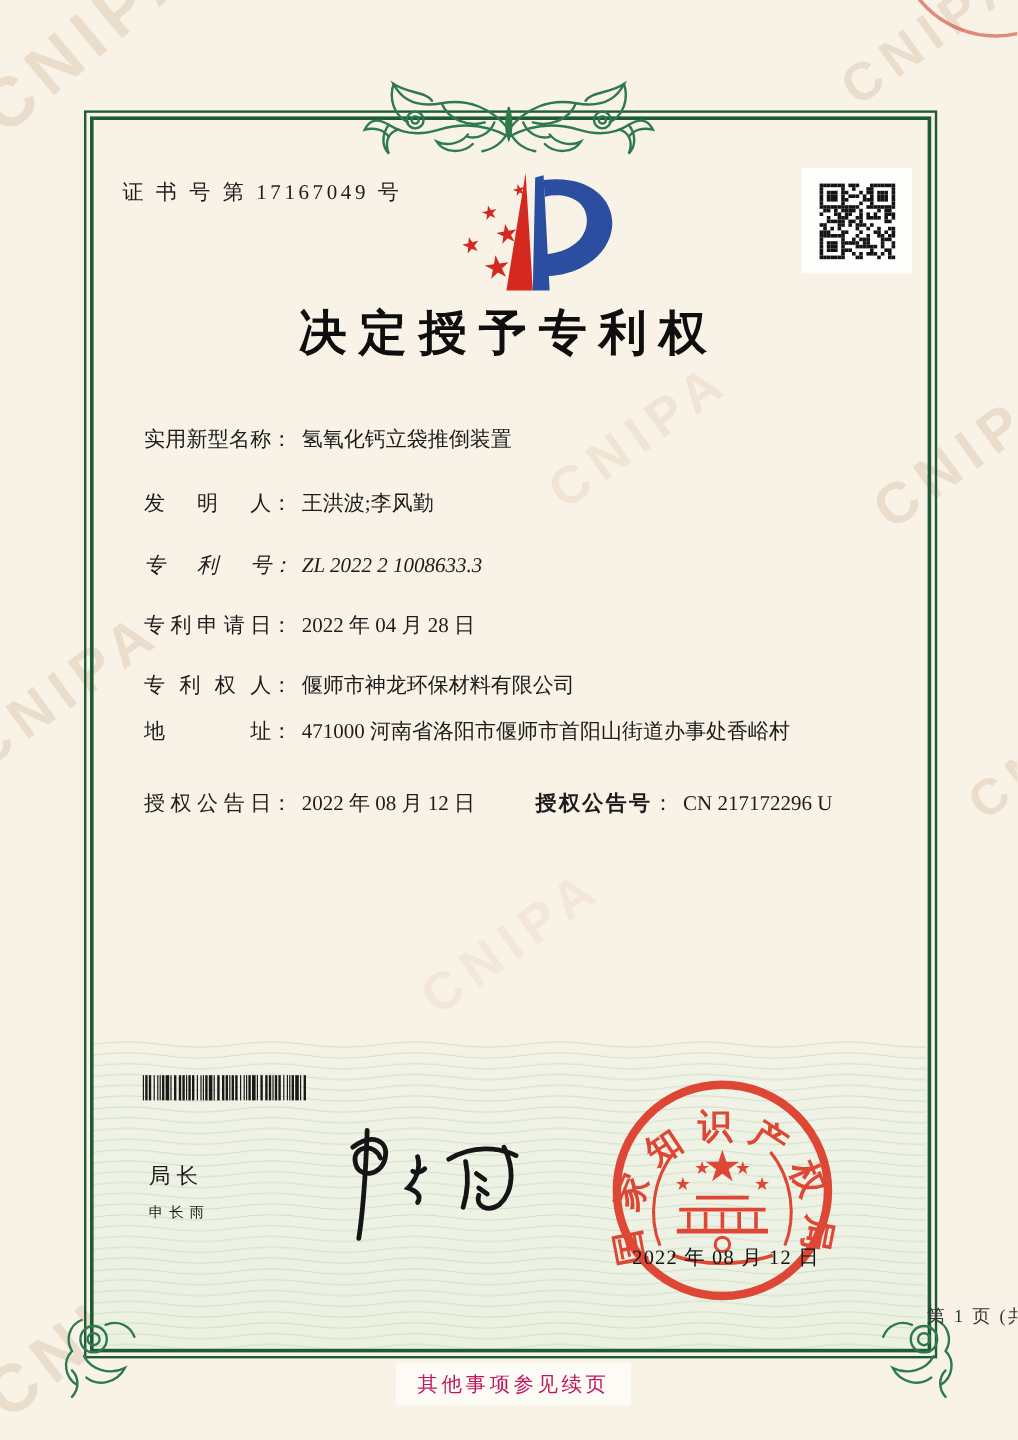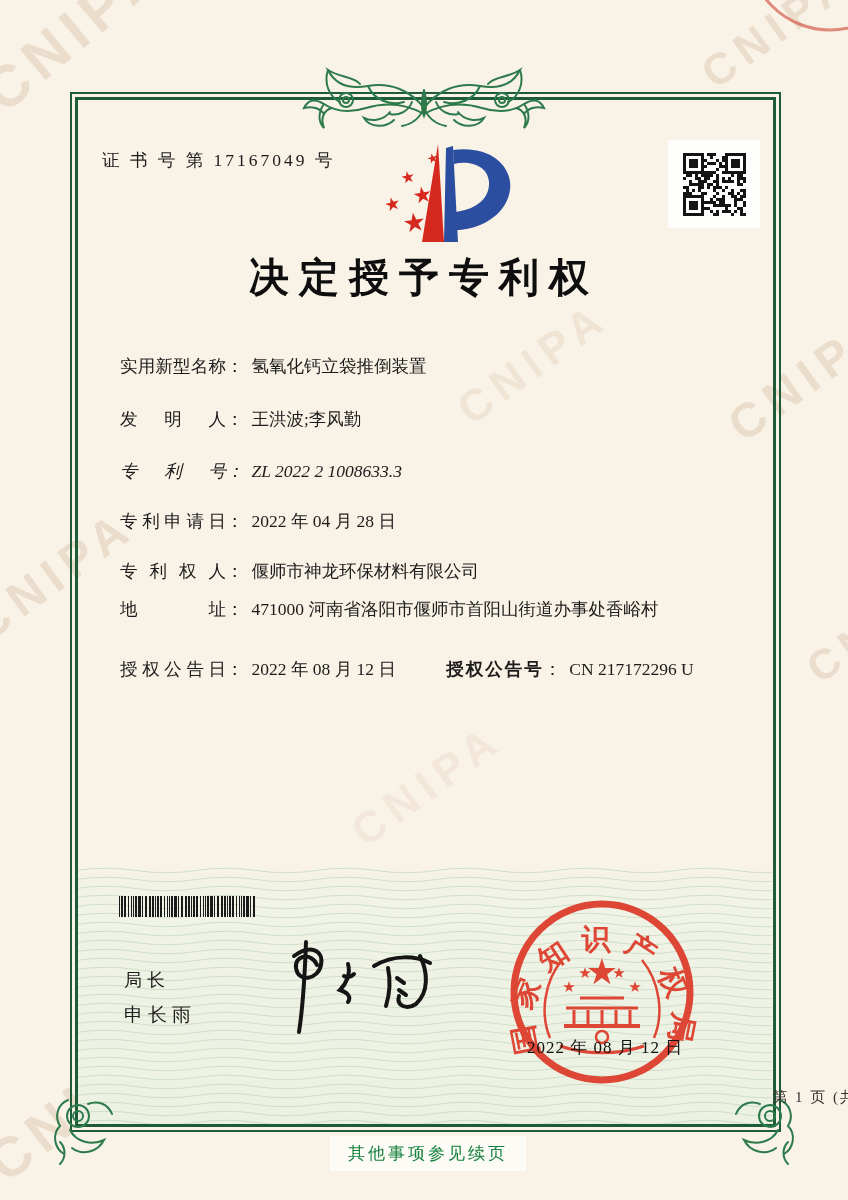--- a/index.html
+++ b/index.html
@@ -40,31 +40,31 @@
   .grant-group{margin-left:46px;}
   .grant-label{letter-spacing:2px;font-weight:bold;}
 
   .body-text{position:absolute;left:118px;top:690px;width:614px;font-size:17.5px;line-height:1.95;color:#222;}
   .body-text p{margin:0;text-indent:2em;}
 
   #barcode{position:absolute;left:119px;top:896px;height:21px;display:flex;align-items:stretch;}
   #barcode i{display:block;background:#1a1a1a;height:100%;}
 
   .commissioner-label{position:absolute;left:124px;top:968px;font-size:18px;letter-spacing:5px;}
-  .commissioner-name{position:absolute;left:124px;top:1002px;font-size:19px;letter-spacing:5px;}
+  .commissioner-name{position:absolute;left:124px;top:1002px;font-size:12px;letter-spacing:5px;}
   .signature{position:absolute;left:248px;top:938px;}
 
   .seal{position:absolute;left:492px;top:882px;z-index:3;}
   .seal-date{position:absolute;left:515px;top:1036px;width:180px;text-align:center;
              font-size:17px;letter-spacing:1px;color:#111;z-index:4;}
 
   .page-footer{position:absolute;left:70px;top:1088px;width:832px;text-align:right;
                font-size:15px;letter-spacing:2px;color:#333;}
   .cont-note{position:absolute;left:330px;top:1136px;background:#fdfbf5;padding:6px 18px;
-             font-size:17px;letter-spacing:3px;color:#15803d;}
+             font-size:17px;letter-spacing:3px;color:#be185d;}
 
   .ornament-top{position:absolute;left:294px;top:56px;z-index:3;}
   .corner-orn{position:absolute;z-index:3;}
   .red-arc{position:absolute;left:718px;top:-60px;z-index:1;}
 </style>
 </head>
 <body>
 
 <div class="page">
 

